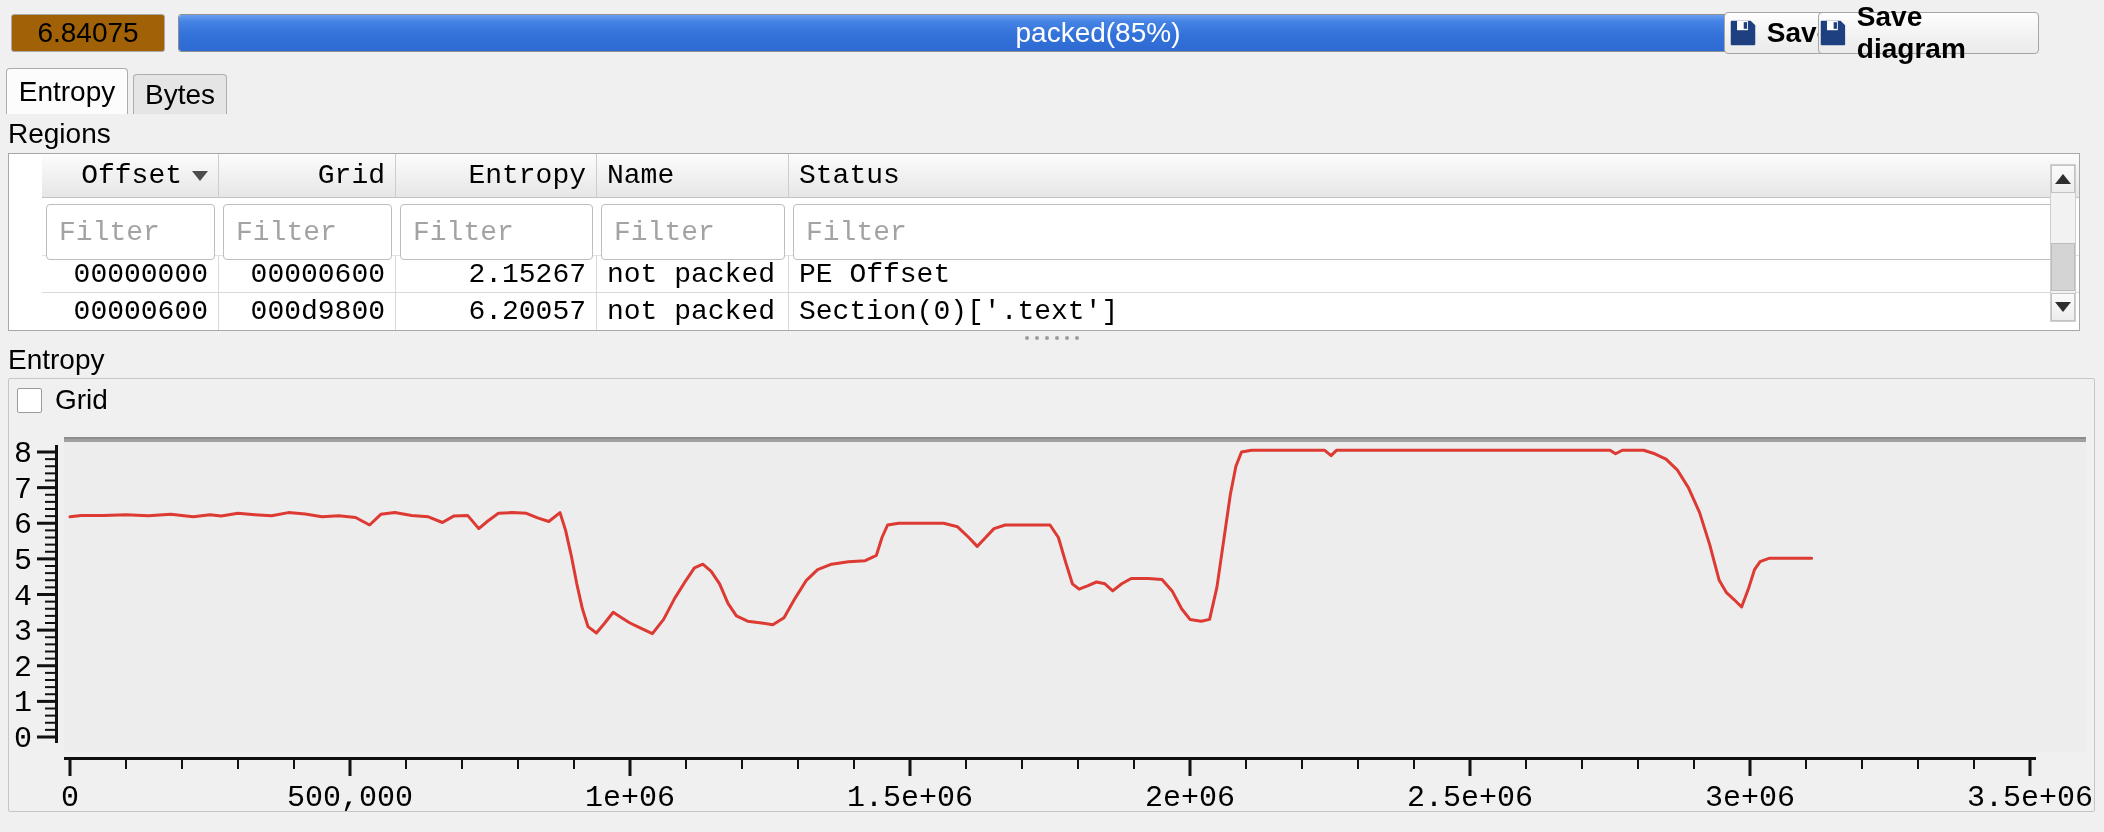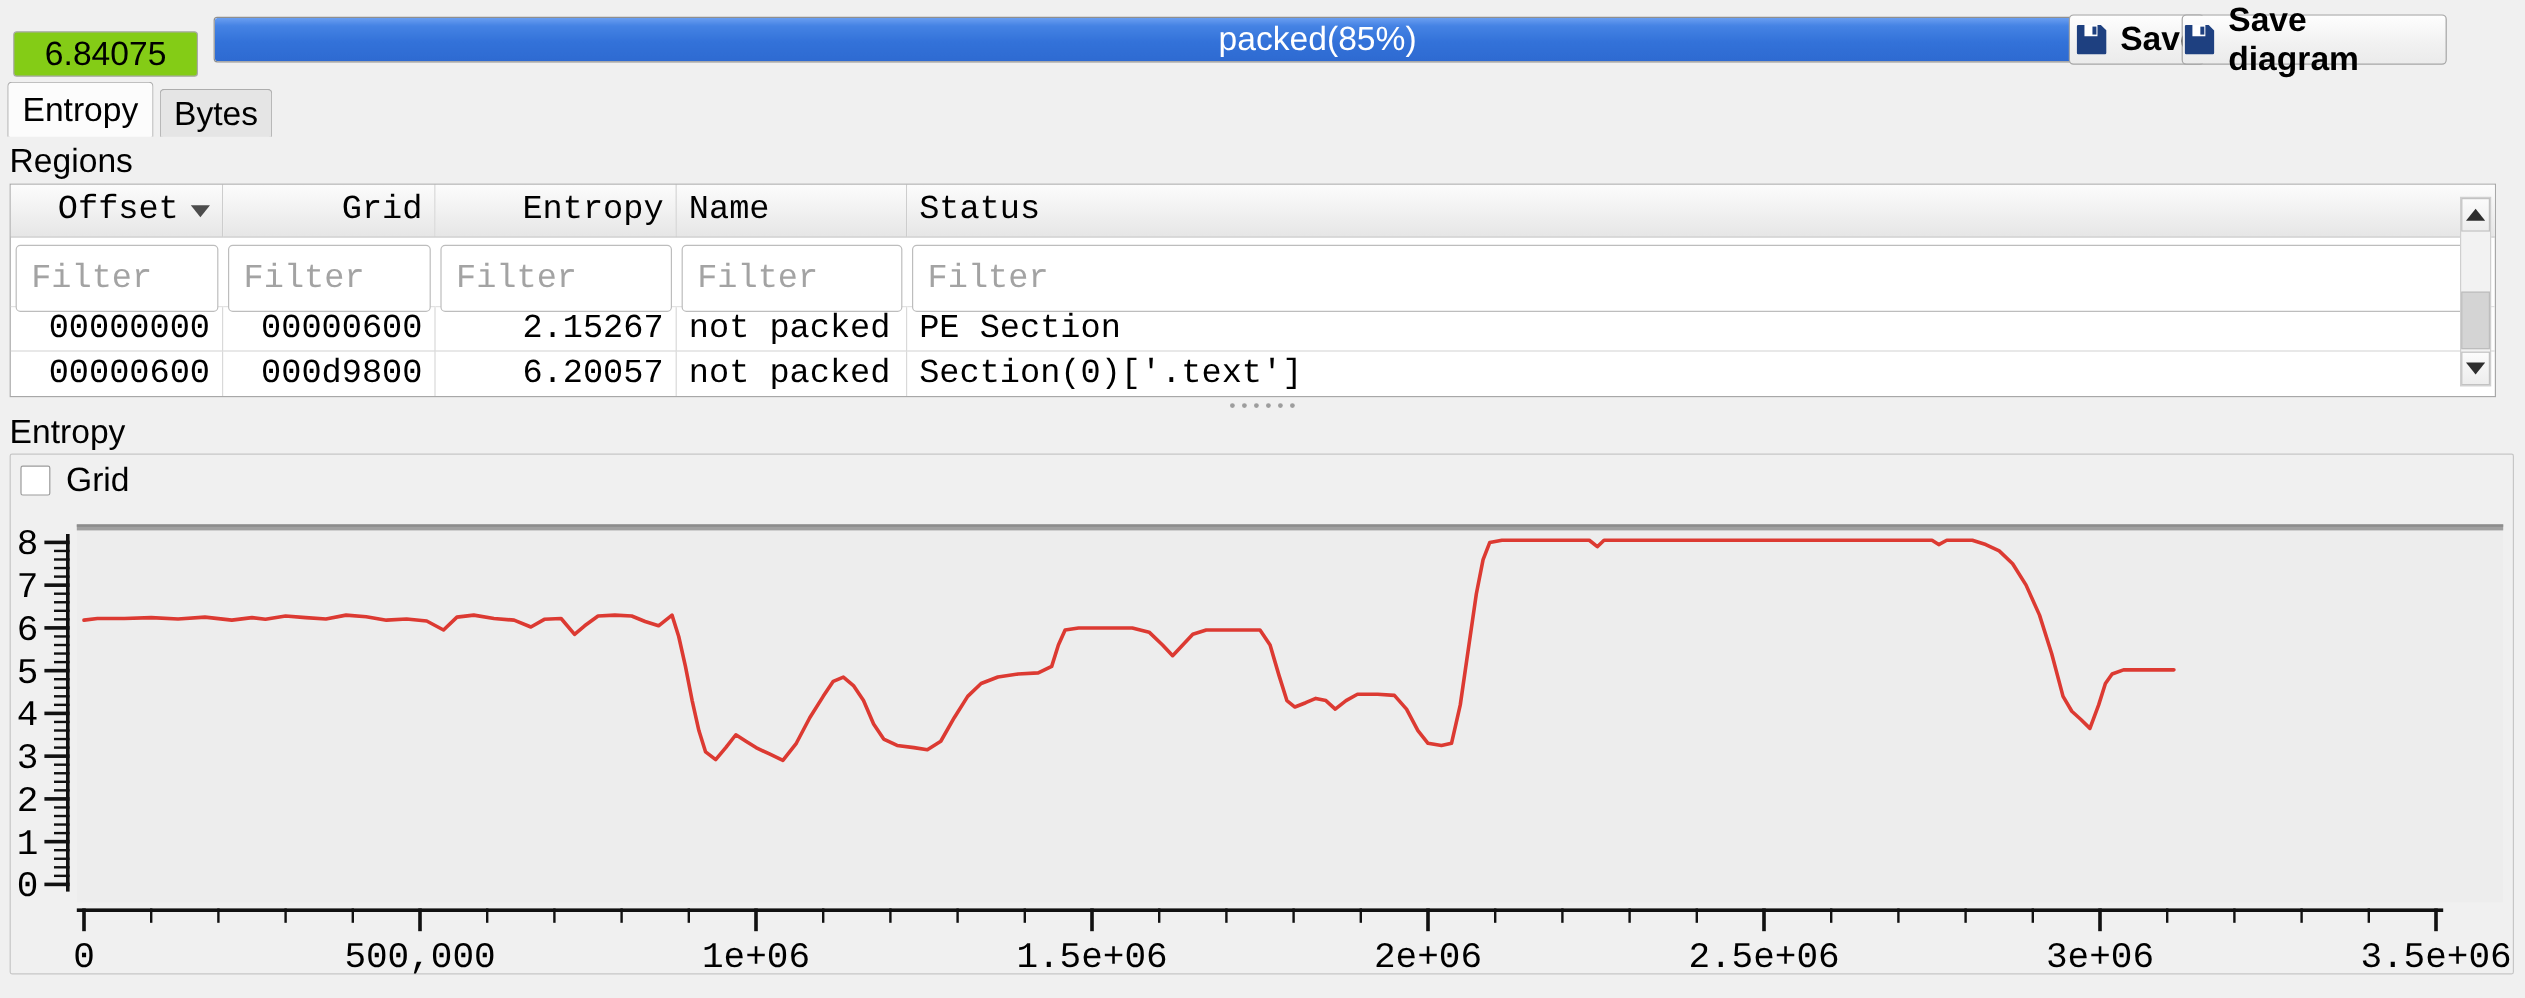--- a/index.html
+++ b/index.html
@@ -2,24 +2,23 @@
 <html><head>
 <meta charset="utf-8">
 <style>
   * { margin:0; padding:0; box-sizing:border-box; }
   html,body { width:2104px; height:832px; overflow:hidden; }
   body { background:#f0f0f0; font-family:"Liberation Sans", sans-serif; color:#000; position:relative; }
 
   
   .entropy-field {
     position:absolute; left:11px; top:14px; width:154px; height:38px;
-    background:#84cc16; border:1px solid #a9a9a9; border-radius:3px;
+    background:#a16207; border:1px solid #a9a9a9; border-radius:3px;
     display:flex; align-items:center; justify-content:center;
     font-size:28px;
-    margin-top:12px;
   }
   .progress {
     position:absolute; left:178px; top:14px; width:1840px; height:38px;
     background:#fff; border:1px solid #8f8f8f; border-radius:3px; overflow:hidden;
   }
   .progress-fill {
     height:100%;
     background:linear-gradient(#6a9ef0 0%, #4583e4 18%, #3372d9 55%, #2e6ad1 100%);
     border-right:1px solid #2a5cb0; border-radius:2px 0 0 2px;
   }
@@ -45,20 +44,21 @@
   .tab-inactive { width:94px; height:40px; background:#e5e5e5; }
 
   .section-label { position:absolute; left:8px; font-size:28px; }
 
   
   .regions-table {
     position:absolute; left:8px; top:153px; width:2072px;
     background:#fff; border:1px solid #a8a8a8;
     display:grid; grid-template-columns:177px 177px 201px 192px 1fr;
     grid-template-rows:44px 58px 37px 37px;
+    padding-left:33px;
   }
   .th {
     background:linear-gradient(#fcfcfc,#efefef 60%,#e6e6e6);
     border-right:1px solid #cdcdcd; border-bottom:1px solid #c3c3c3;
     display:flex; align-items:center; padding:0 10px;
     font-family:"Liberation Mono", monospace; font-size:28px;
   }
   .th.num, .td.num { justify-content:flex-end; }
   .th:nth-child(5) { border-right:none; }
   .sort-arrow { width:0; height:0; border-left:8px solid transparent; border-right:8px solid transparent;
@@ -172,21 +172,21 @@
     <input placeholder="Filter" style="">
   </div>
   <div class="filter-cell">
     <input placeholder="Filter" style="">
   </div>
 
   <div class="td num row1-cell">00000000</div>
   <div class="td num row1-cell">00000600</div>
   <div class="td num row1-cell">2.15267</div>
   <div class="td row1-cell">not packed</div>
-  <div class="td row1-cell">PE Section</div>
+  <div class="td row1-cell">PE Offset</div>
 
   <div class="td num">00000600</div>
   <div class="td num">000d9800</div>
   <div class="td num">6.20057</div>
   <div class="td">not packed</div>
   <div class="td">Section(0)['.text']</div>
 
   <div class="vscroll">
     <div class="sb-btn sb-up">
       <span class="tri-up"></span>

